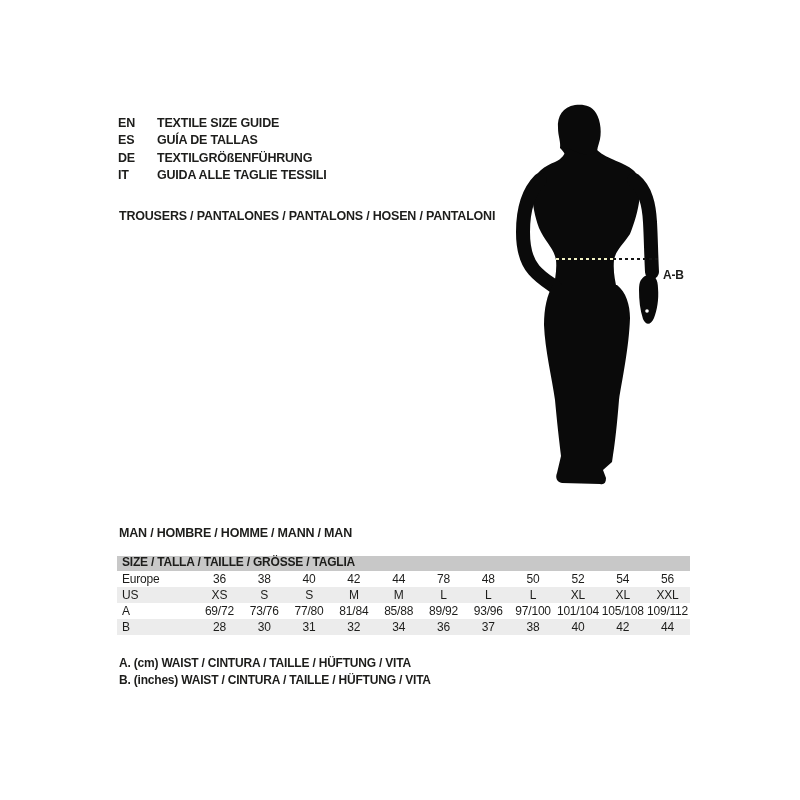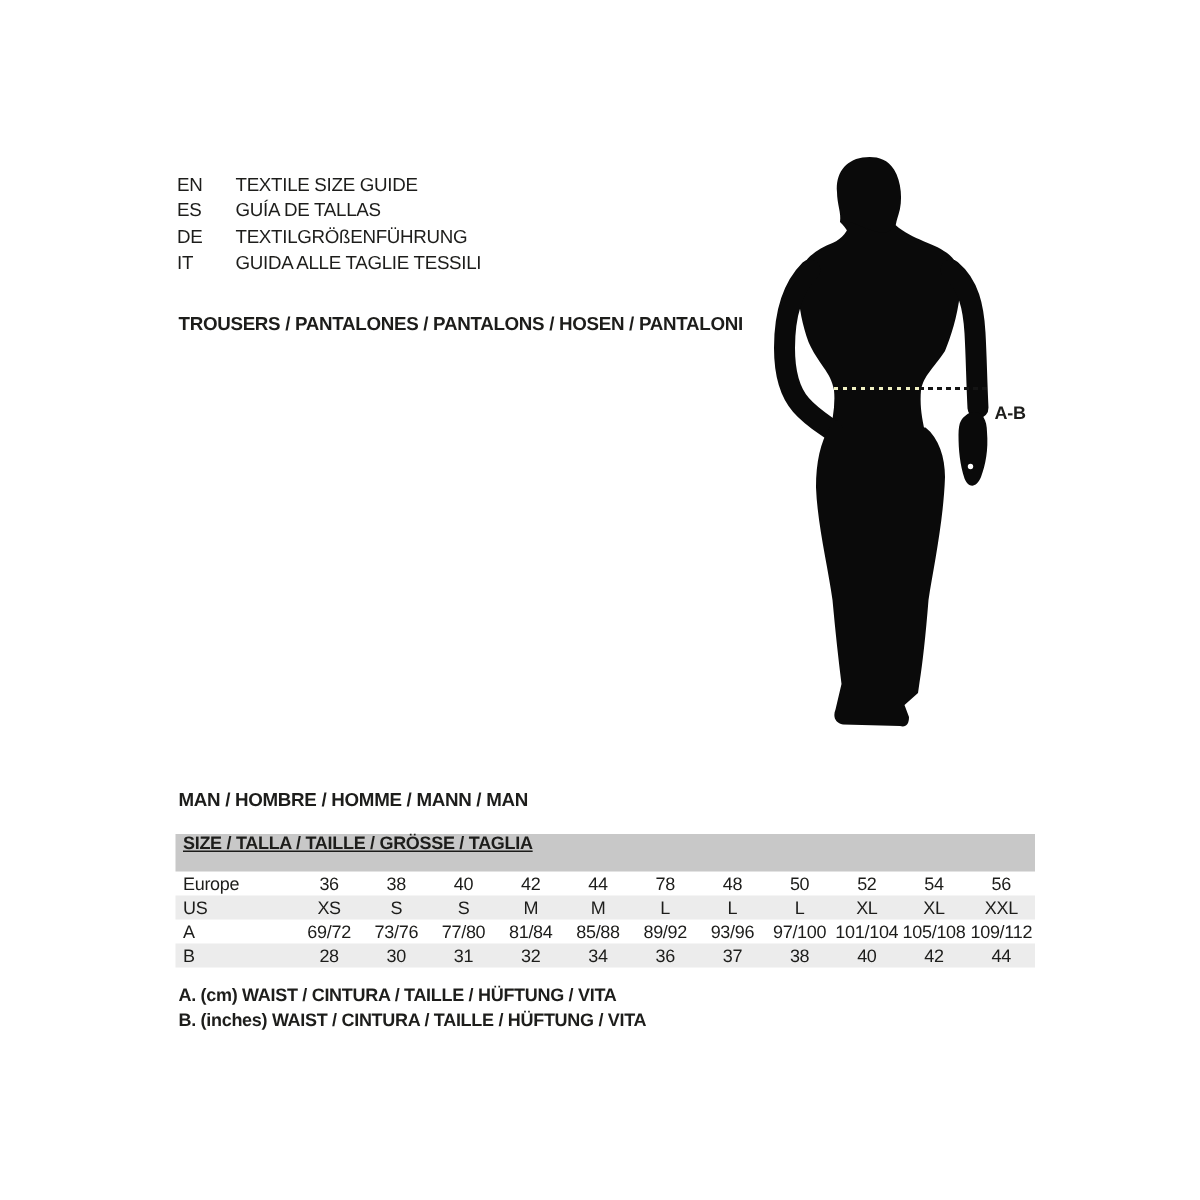--- a/index.html
+++ b/index.html
@@ -2,35 +2,35 @@
 <html><head>
 <meta charset="utf-8">
 <style>
   html,body{margin:0;padding:0;background:#ffffff;}
   #canvas{
     position:relative;width:800px;height:800px;background:#ffffff;overflow:hidden;
     font-family:"Liberation Sans","DejaVu Sans",sans-serif;color:#1d1d1b;
   }
   
   .lang-block{position:absolute;left:118px;top:115px;}
-  .lang-row{display:flex;line-height:17.3px;font-size:12.5px;font-weight:400;letter-spacing:-0.2px;}
+  .lang-row{display:flex;line-height:17.3px;font-size:12.5px;font-weight:700;letter-spacing:-0.2px;}
   .lang-code{width:39px;}
   
   .garment-heading{position:absolute;left:119px;top:209px;font-size:12.5px;font-weight:700;letter-spacing:-0.2px;}
   .man-heading{position:absolute;left:119px;top:526px;font-size:12.5px;font-weight:700;letter-spacing:-0.2px;}
   
   .figure-svg{position:absolute;left:500px;top:100px;width:170px;height:390px;}
   .dash-body{position:absolute;left:556px;top:258px;width:57px;height:2px;
     background:repeating-linear-gradient(90deg,#f0f0c2 0 3px,transparent 3px 6px);z-index:3;}
   .dash-outer{position:absolute;left:613px;top:258px;width:46px;height:2px;
     background:repeating-linear-gradient(90deg,#141414 0 3px,transparent 3px 6px);z-index:3;}
   .measure-label{position:absolute;left:663px;top:268px;font-size:12px;font-weight:600;letter-spacing:-0.2px;z-index:3;}
   
   .size-table{position:absolute;left:117px;top:556px;width:573px;font-size:12px;letter-spacing:-0.2px;}
-  .st-header{height:25px;line-height:13px;background:#c8c8c8;font-weight:700;padding-left:5px;text-decoration:underline;}
+  .st-header{height:15px;line-height:13px;background:#c8c8c8;font-weight:700;padding-left:5px;}
   .st-row{display:flex;height:16px;line-height:16px;}
   .st-row.alt{background:#ececec;}
   .st-label{width:75px;padding-left:5px;}
   .st-cell{flex:1 1 0;text-align:center;}
   
   .footnotes{position:absolute;left:119px;top:655px;font-size:12px;font-weight:700;line-height:17.3px;letter-spacing:-0.2px;}
 </style>
 </head>
 <body>
 

